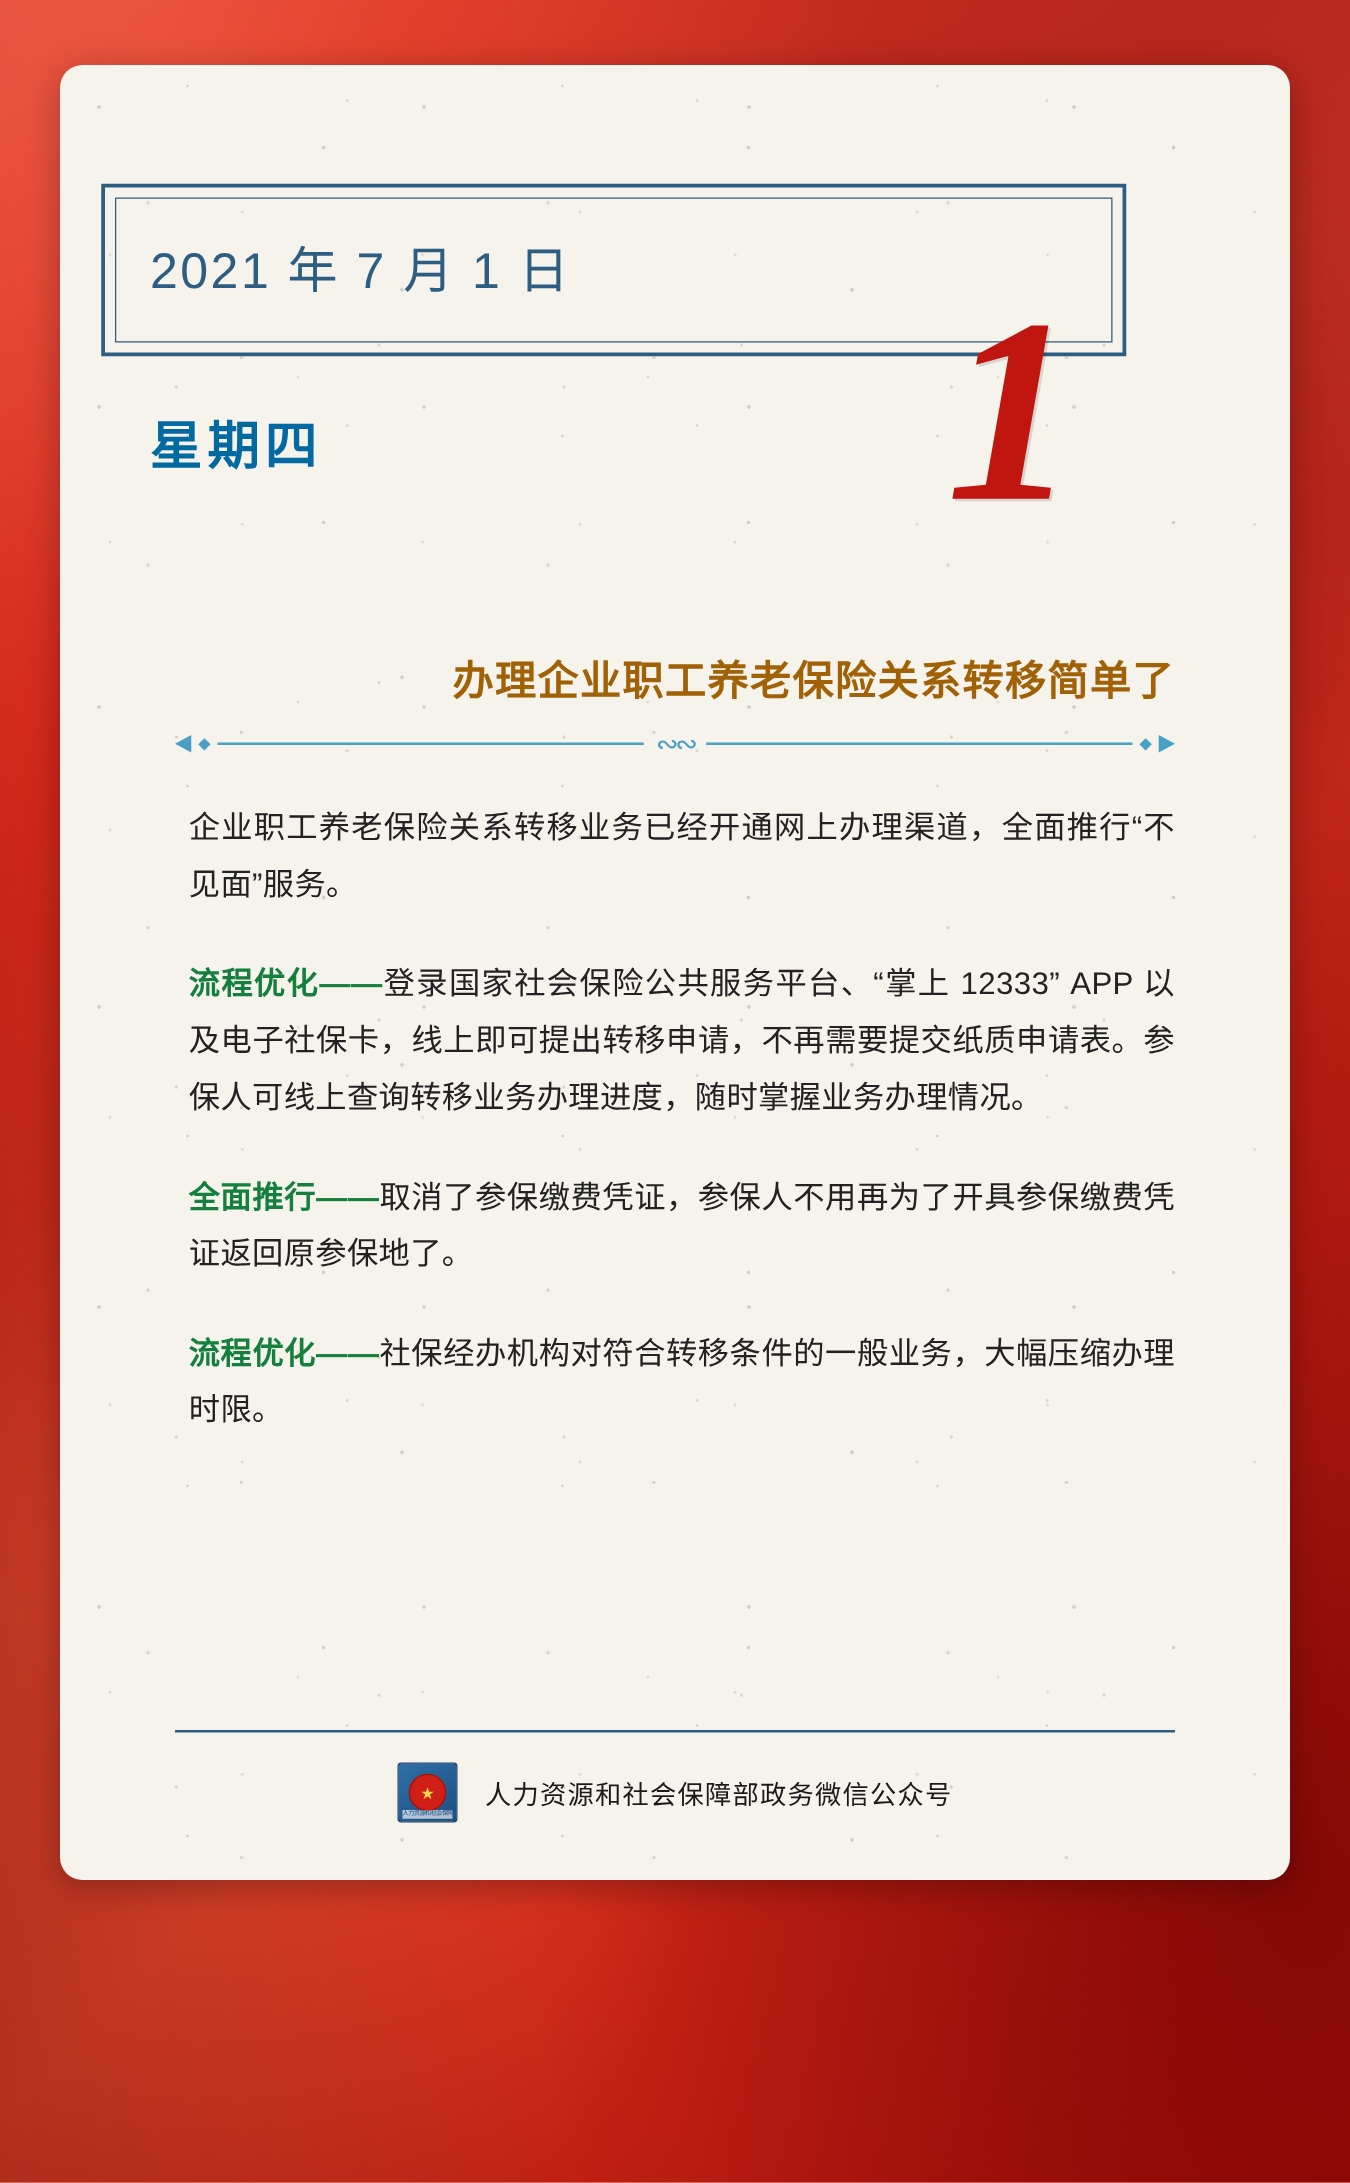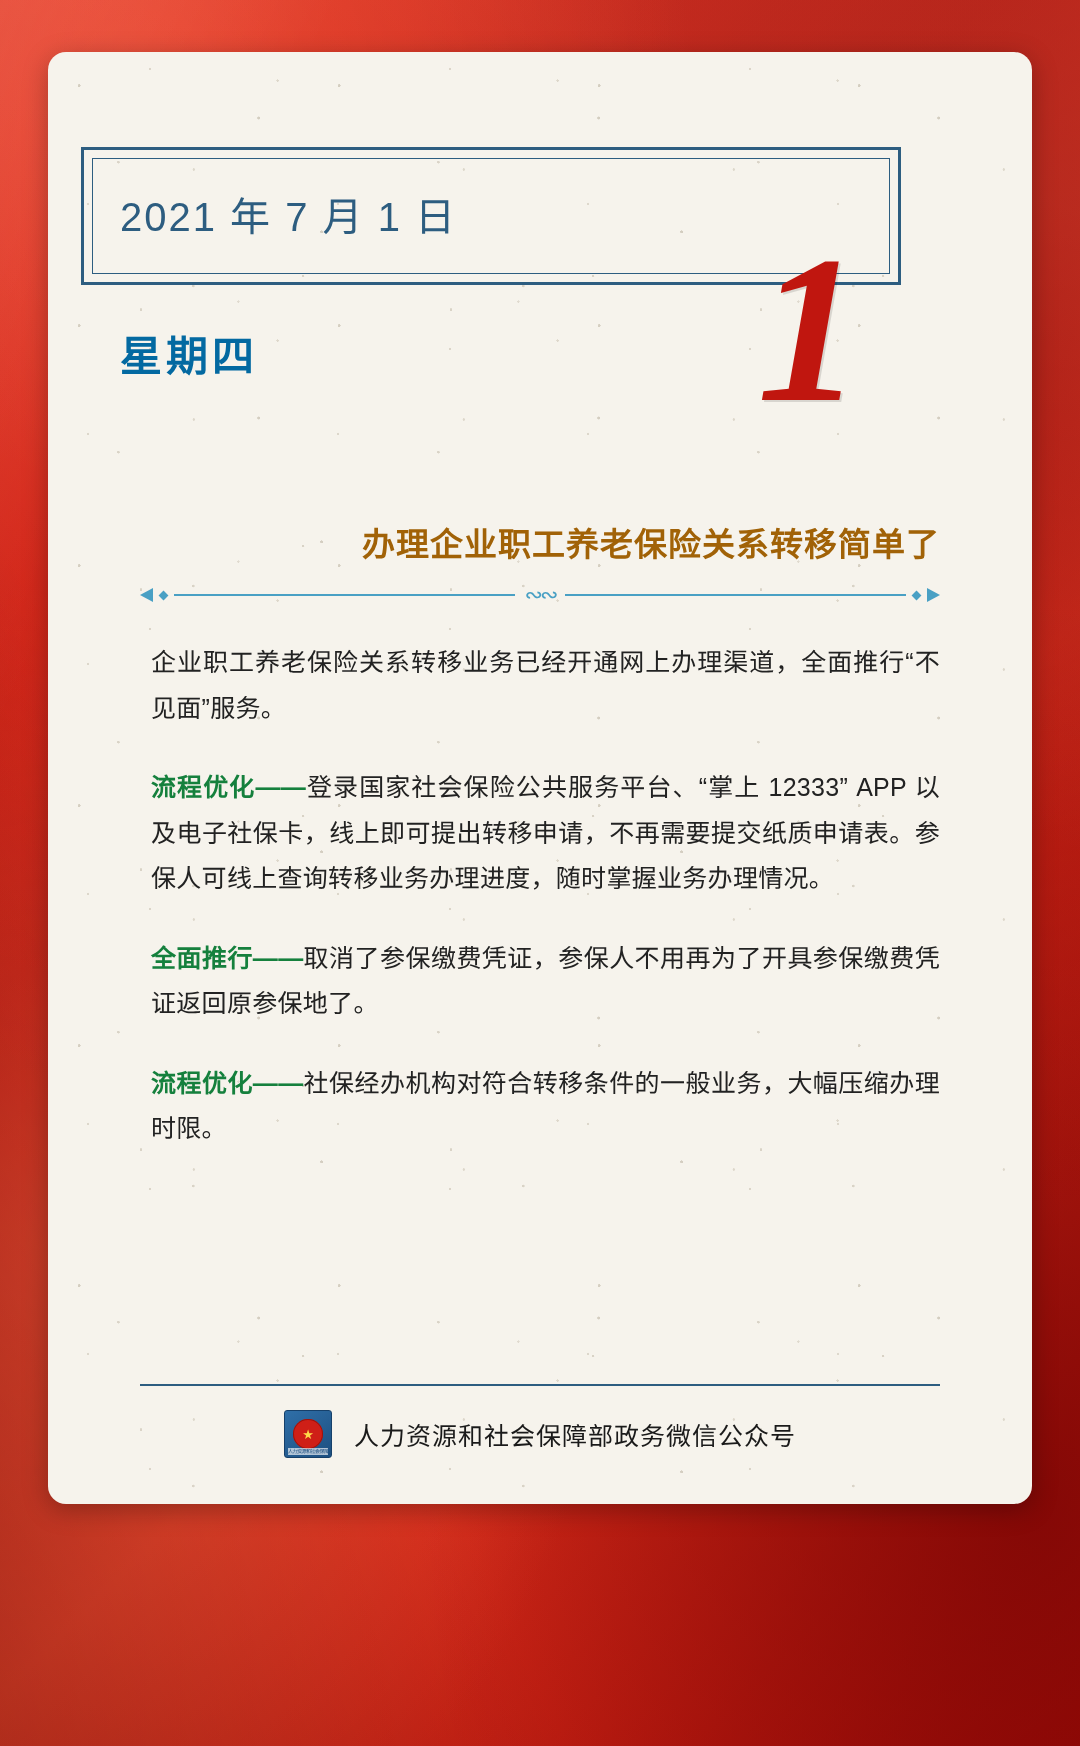--- a/index.html
+++ b/index.html
@@ -240,21 +240,21 @@
     background: rgba(255,255,255,0.65);
     font-size: 5px;
     color: #1d4f80;
     text-align: center;
     line-height: 7px;
     letter-spacing: -0.5px;
     overflow: hidden;
     white-space: nowrap;
   }
   .footer-text {
-    font-size: 25px;
+    font-size: 21px;
     color: #1a1a1a;
     letter-spacing: 1px;
   }
 </style>
 </head>
 <body>
 
 <div class="backdrop"></div>
 
 <div class="card">

